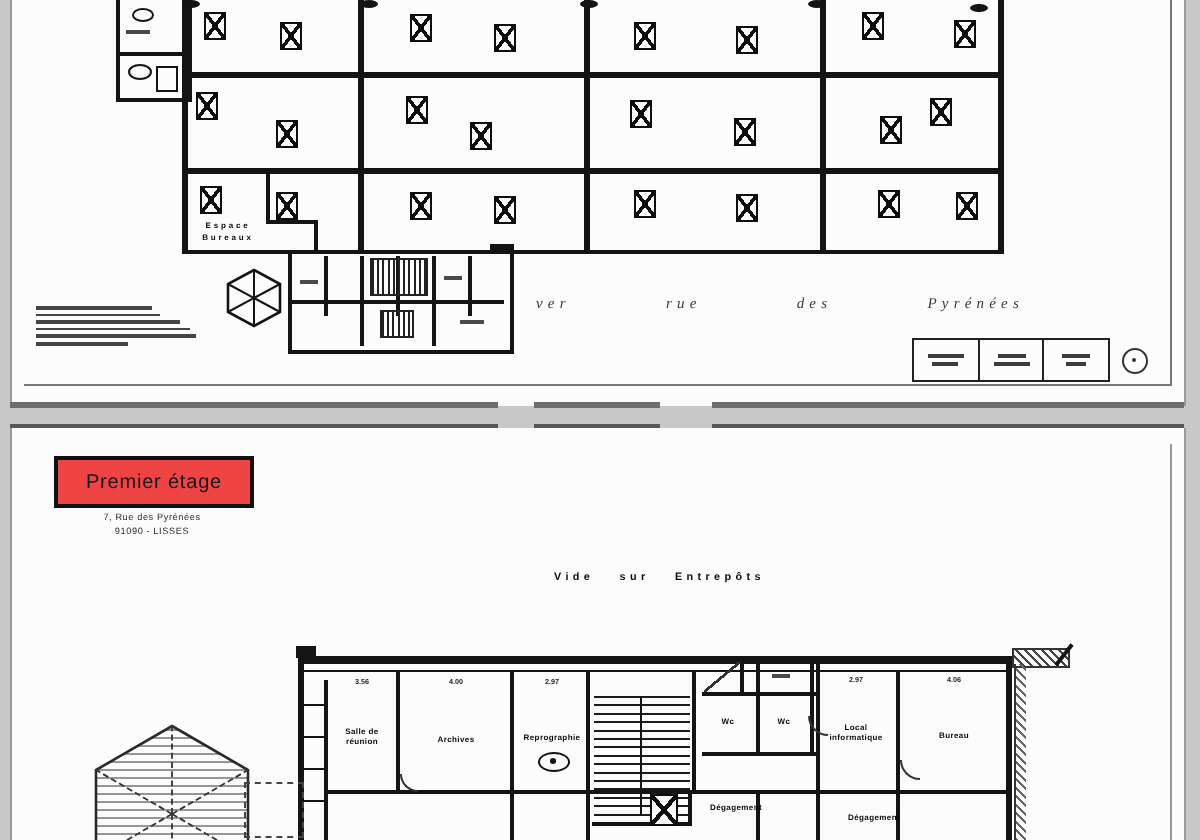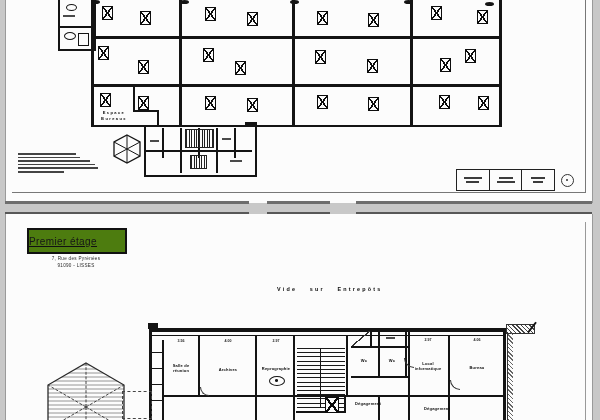--- a/index.html
+++ b/index.html
@@ -19,22 +19,22 @@
   .stairs{position:absolute;background:repeating-linear-gradient(180deg,#1a1a1a 0 1px,transparent 1px 4.2px);}
   .tick{position:absolute;background:#141414;height:1.4px;}
   .arc{position:absolute;border-left:1px solid #333;border-bottom:1px solid #333;border-radius:0 0 0 100%;}
   .roomlbl{position:absolute;transform:translateX(-50%);text-align:center;font-weight:bold;
            font-size:4px;line-height:4.6px;letter-spacing:.2px;color:#0a0a0a;white-space:nowrap;}
   .dimlbl{position:absolute;transform:translateX(-50%);font-size:3.6px;font-weight:bold;color:#222;white-space:nowrap;}
   .street{position:absolute;left:268px;top:147px;width:244px;display:flex;justify-content:space-between;
           font-family:"Liberation Serif",serif;font-style:italic;font-size:7.5px;letter-spacing:2.6px;color:#3a3a3a;}
   .espace{position:absolute;left:94px;top:110px;width:40px;text-align:center;font-size:4px;font-weight:bold;
           letter-spacing:1.4px;line-height:5.5px;color:#0a0a0a;}
-  .titlebox{position:absolute;left:27px;top:228px;width:96px;height:22px;border:2.6px solid #111;background:#4d7c0f;
-            display:flex;align-items:center;justify-content:flex-start;text-decoration:underline;}
+  .titlebox{position:absolute;left:27px;top:228px;width:96px;height:22px;border:2.6px solid #111;background:#ef4444;
+            display:flex;align-items:center;justify-content:center;}
   .titlebox span{font-size:10px;letter-spacing:.4px;color:#161616;}
   .addr{position:absolute;left:28px;width:96px;text-align:center;font-size:4.6px;color:#2a2a2a;letter-spacing:.3px;}
   .videlbl{position:absolute;left:277px;top:286px;font-size:5.4px;font-weight:bold;letter-spacing:2.2px;
            word-spacing:9px;color:#0a0a0a;white-space:nowrap;}
   .tb{position:absolute;left:456px;top:169px;width:97px;height:20px;border:1.6px solid #222;display:flex;background:#fcfcfc;}
   .tbcell{flex:1;border-right:1.4px solid #222;display:flex;flex-direction:column;align-items:center;justify-content:center;gap:2.5px;}
   .tbcell:last-child{border-right:none;}
   .tbcell i{display:block;background:#3c3c3c;height:1.6px;}
   .stamp{position:absolute;left:561px;top:174px;width:11px;height:11px;border:1.2px solid #333;border-radius:50%;}
   .stamp::after{content:"";position:absolute;left:3.5px;top:3.5px;width:2.5px;height:2.5px;background:#333;border-radius:50%;}
@@ -128,20 +128,26 @@
     <div class="smudge" style="left:230px;top:160px;width:12px;"></div>
   </div>
 
   <svg class="abs" style="left:112px;top:134px;" width="30" height="30" viewBox="0 0 30 30">
     <polygon points="15,1 28,8 28,22 15,29 2,22 2,8" fill="none" stroke="#141414" stroke-width="1.3"></polygon>
     <line x1="15" y1="1" x2="15" y2="29" stroke="#141414" stroke-width="1"></line>
     <line x1="2" y1="8" x2="28" y2="22" stroke="#141414" stroke-width="1"></line>
     <line x1="28" y1="8" x2="2" y2="22" stroke="#141414" stroke-width="1"></line>
   </svg>
 
+  <div class="street" id="street-label">
+      <span>ver</span>
+      <span>rue</span>
+      <span>des</span>
+      <span>Pyrénées</span>
+    </div>
 
   <div class="fineprint">
     <div style="width:58px;"></div>
     <div style="width:62px;"></div>
     <div style="width:72px;"></div>
     <div style="width:77px;"></div>
     <div style="width:80px;"></div>
     <div style="width:46px;"></div>
   </div>
 

